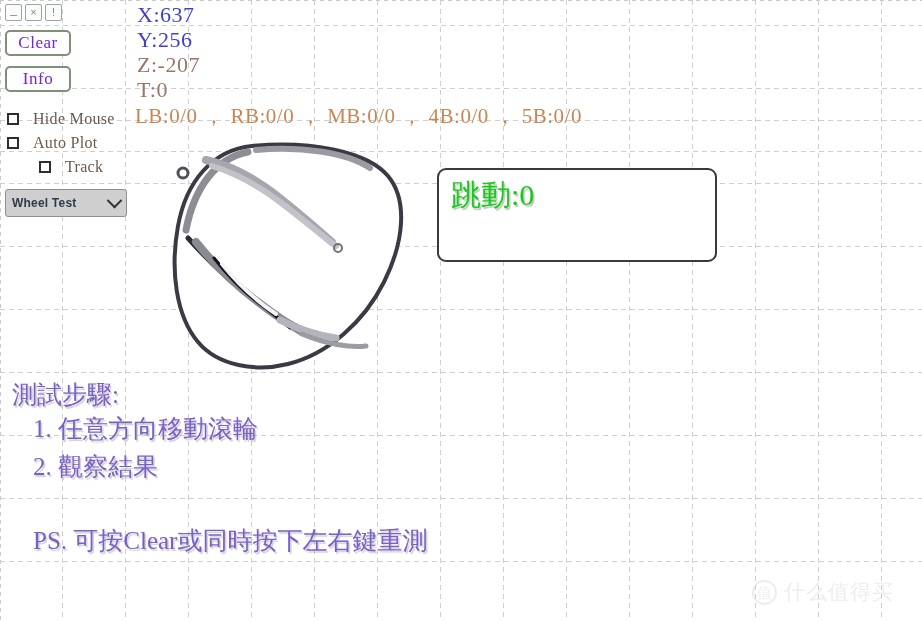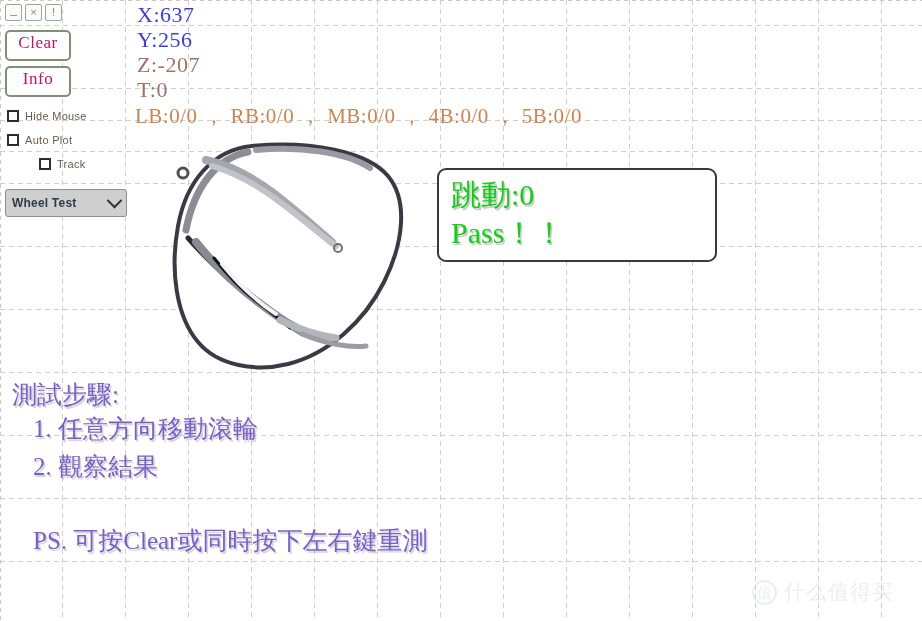--- a/index.html
+++ b/index.html
@@ -55,25 +55,25 @@
     font-family: "Liberation Sans", sans-serif;
     box-sizing: border-box;
   }
   .winbtn.min { font-size: 12px; line-height: 9px; }
 
   
   .tool-btn {
     position: absolute;
     left: 5px;
     width: 66px;
-    height: 31px;
+    height: 26px;
     border: 2px solid #7e9178;
     border-radius: 5px;
     background: #fefefe;
-    color: #be185d;
+    color: #6d28d9;
     font-family: "Liberation Serif", serif;
     font-size: 17px;
     line-height: 21px;
     text-align: center;
     box-sizing: border-box;
     letter-spacing: 0.5px;
   }
   #btn-clear { top: 30px; }
   #btn-info  { top: 66px; }
 
@@ -86,25 +86,26 @@
     gap: 6px;
   }
   .chk-box {
     width: 12px;
     height: 12px;
     border: 2px solid #2d2d2d;
     background: #fff;
     box-sizing: border-box;
   }
   .chk-label {
-    font-family: Liberation Sans, sans-serif;
-    font-size: 11px;
+    font-family: Liberation Serif, serif;
+    font-size: 16px;
     color: #6b5a4e;
     letter-spacing: 0.3px;
     white-space: nowrap;
+    margin-left: 8px;
   }
   #chk-hide  { top: 110px; }
   #chk-auto  { top: 134px; }
   #chk-track { top: 158px; padding-left: 32px; }
 
   
   #wheel-select {
     position: absolute;
     left: 5px;
     top: 189px;
@@ -326,21 +327,20 @@
     <path d="M28 100 C44 118 66 140 90 158 C108 172 124 182 136 188" fill="none" stroke="#2b2b35" stroke-width="5" stroke-linecap="round"></path>
     <path d="M36 104 C52 124 74 146 98 164 C116 178 132 188 142 194" fill="none" stroke="#8a8a92" stroke-width="8" stroke-linecap="round"></path>
     <path d="M54 120 C68 138 88 158 108 172 C118 180 126 186 130 190" fill="none" stroke="#111118" stroke-width="3" stroke-linecap="round"></path>
     <path d="M62 126 C78 146 98 164 116 176" fill="none" stroke="#f4f4f6" stroke-width="4" stroke-linecap="round"></path>
     <path d="M120 182 C140 192 160 198 176 200" fill="none" stroke="#b4b4bc" stroke-width="7" stroke-linecap="round"></path>
     <path d="M142 196 C166 206 190 210 206 208" fill="none" stroke="#9c9ca4" stroke-width="5" stroke-linecap="round"></path>
   </svg>
 
   <div id="result-box">
     <div class="result-line">跳動:0</div>
-    <div class="result-line">Pass！！</div>
   </div>
 
   <div class="instr" id="instr-title">測試步驟:</div>
   <div class="instr" id="instr-1">1. 任意方向移動滾輪</div>
   <div class="instr" id="instr-2">2. 觀察結果</div>
   <div class="instr" id="instr-ps">PS. 可按Clear或同時按下左右鍵重測</div>
 
   <div id="watermark">
     <div class="wm-badge">值</div>
     <div class="wm-text">什么值得买</div>

